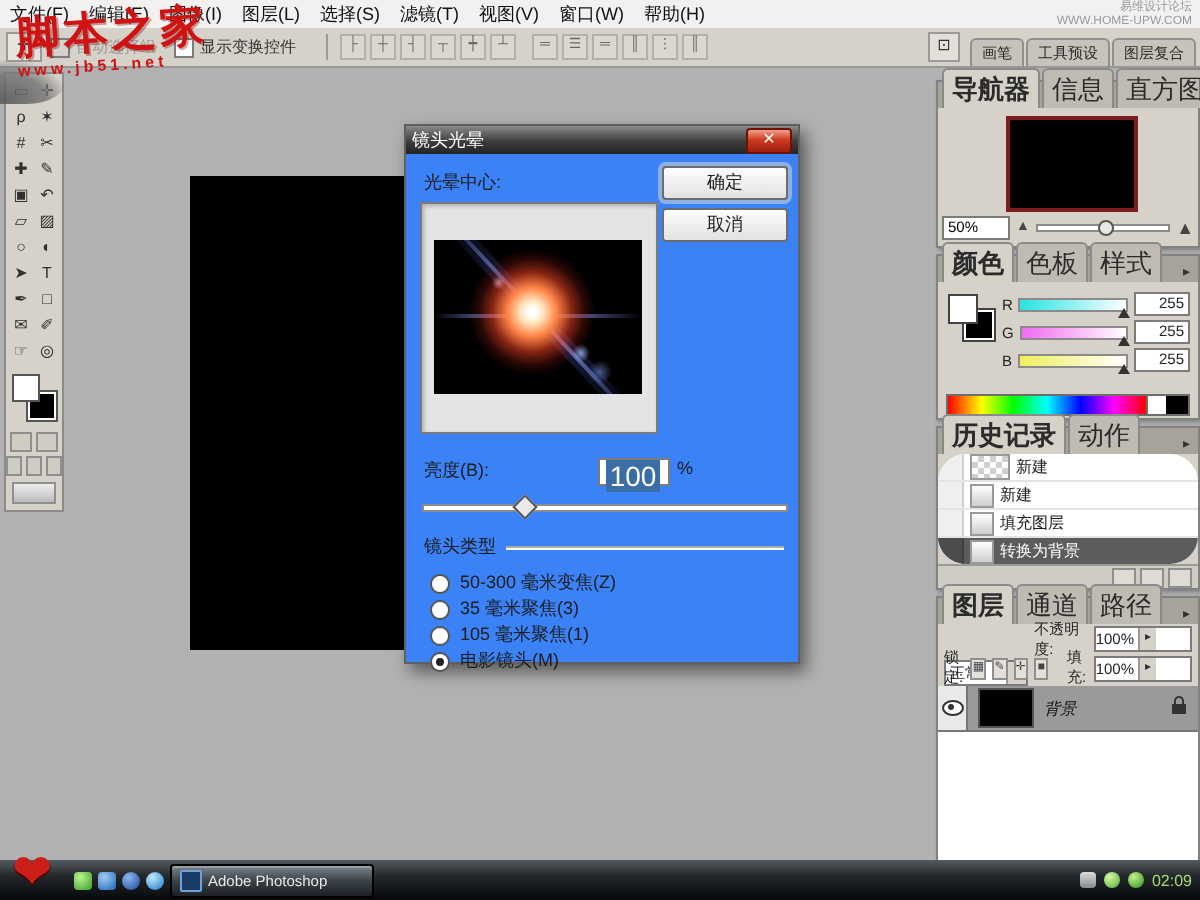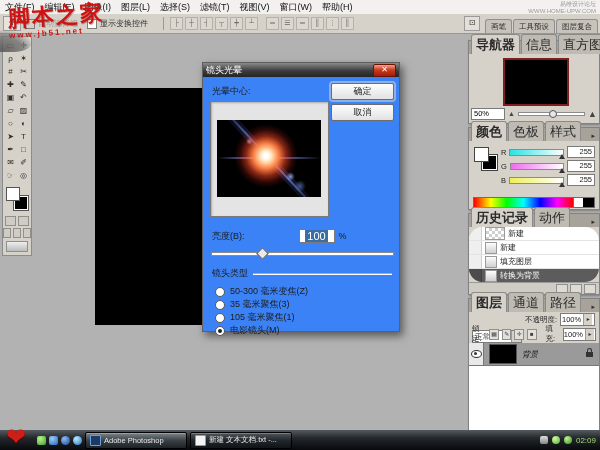--- a/index.html
+++ b/index.html
@@ -58,23 +58,23 @@
   .preview-frame{position:absolute;left:7px;top:24px;width:117px;height:114px;border:1px solid #7b7b7b;background:#e4e4e4;box-shadow:inset 1px 1px 2px rgba(0,0,0,.25);}
   .flare{position:absolute;left:6px;top:18px;width:104px;height:77px;background:#000;overflow:hidden;}
   .flare .streak{position:absolute;left:-20%;top:48%;width:140%;height:2px;background:linear-gradient(90deg,transparent,rgba(140,160,255,.95),transparent);transform:rotate(47deg);}
   .flare .streak2{position:absolute;left:-20%;top:44%;width:140%;height:8px;background:linear-gradient(90deg,transparent,rgba(90,110,230,.35),transparent);transform:rotate(47deg);}
   .flare .hline{position:absolute;left:0;top:48%;width:100%;height:2px;background:linear-gradient(90deg,rgba(70,90,220,0),rgba(140,160,255,.65) 28%,rgba(255,255,255,.9) 46%,rgba(140,160,255,.65) 64%,rgba(70,90,220,0));}
   .flare .core{position:absolute;left:47%;top:47%;width:64px;height:64px;margin:-32px 0 0 -32px;border-radius:50%;background:radial-gradient(circle,#fff 5%,#ffe3b8 13%,#ff8448 27%,rgba(225,62,32,.6) 44%,rgba(150,30,22,.28) 58%,transparent 70%);}
   .flare .dot{position:absolute;border-radius:50%;}
   .flare .d1{left:28%;top:24%;width:7px;height:7px;background:radial-gradient(circle,rgba(190,205,255,.9),transparent 70%);}
   .flare .d2{left:66%;top:68%;width:9px;height:9px;background:radial-gradient(circle,rgba(160,185,255,.8),transparent 70%);}
   .flare .d3{left:74%;top:78%;width:12px;height:12px;background:radial-gradient(circle,rgba(120,150,240,.55),transparent 70%);}
-  .bright-row{position:absolute;left:9px;top:152px;width:180px;display:flex;align-items:center;}
+  .bright-row{position:absolute;left:9px;top:152px;width:180px;display:flex;align-items:flex-start;}
   .bright-input{margin-left:54px;width:34px;height:12px;border:1px solid #7b7b7b;background:#fff;text-align:center;}
-  .bright-input span{background:#3a6ea5;color:#fff;padding:0 2px;font-size:11px;}
+  .bright-input span{background:#3a6ea5;color:#fff;padding:0 2px;font-size:14px;}
   .pct{margin-left:4px;}
   .slider{position:absolute;left:8px;top:172px;width:181px;height:8px;}
   .slider .track{position:absolute;left:0;top:3px;width:100%;height:2px;background:#fff;border:1px solid #8b8b8b;}
   .slider .thumb{position:absolute;left:26%;top:0;width:7px;height:7px;background:#e9e9e9;border:1px solid #555;transform:rotate(45deg);}
   .lens-head{position:absolute;left:9px;top:190px;width:180px;display:flex;align-items:center;gap:5px;}
   .lens-head .rule{flex:1;height:1px;background:#a9a9a9;box-shadow:0 1px 0 #fff;}
   .radio-row{position:absolute;left:12px;display:flex;align-items:center;gap:5px;}
   .radio{width:8px;height:8px;border:1px solid #555;border-radius:50%;background:#fff;position:relative;}
   .radio.sel:after{content:"";position:absolute;left:2px;top:2px;width:4px;height:4px;border-radius:50%;background:#222;}
 
@@ -116,21 +116,21 @@
   .hrow .hicon{width:10px;height:10px;margin:0 3px;border:1px solid #9a9a9a;background:linear-gradient(#fdfdfd,#cfcfcf);}
   .hrow.sel{background:#5c5c5c;color:#fff;border-bottom-color:#5c5c5c;}
   .hrow.sel .src{background:#4c4c4c;border-right-color:#404040;}
   .his-foot{height:11px;background:#cfccc4;border-top:1px solid #9a9a9a;display:flex;justify-content:flex-end;align-items:center;gap:2px;padding-right:3px;}
   .his-foot span{width:10px;height:8px;border:1px solid #8f8f8f;background:#dedbd4;display:inline-block;}
   
   .lay-body{position:relative;height:119px;}
   .lay-ctrl{height:15px;display:flex;align-items:center;gap:3px;padding:0 3px;font-size:7.5px;color:#222;}
   .ddl{width:46px;height:11px;background:#fff;border:1px solid #7b7b7b;font-size:7.5px;line-height:11px;padding-left:2px;display:flex;margin-top:33px;}
   .ddl .arr{margin-left:auto;background:#d6d2ca;border-left:1px solid #9a9a9a;width:9px;text-align:center;font-size:6px;line-height:10px;color:#333;}
-  .val-box{width:32px;height:11px;background:#fff;border:1px solid #7b7b7b;font-size:7.5px;line-height:11px;text-align:right;padding-right:1px;display:flex;justify-content:center;}
+  .val-box{width:32px;height:11px;background:#fff;border:1px solid #7b7b7b;font-size:7.5px;line-height:11px;text-align:right;padding-right:17px;display:flex;justify-content:center;}
   .val-box .arr{background:#d6d2ca;border-left:1px solid #9a9a9a;width:8px;text-align:center;font-size:6px;line-height:10px;color:#333;margin-left:2px;}
   .lock-ic{width:9px;height:9px;border:1px solid #8f8f8f;background:#e3e0da;font-size:6px;line-height:8px;text-align:center;color:#444;}
   .lay-list{position:absolute;left:0;top:31px;right:0;bottom:0;background:#fff;overflow:hidden;}
   .lrow{height:22px;display:flex;align-items:center;background:#9a9a9a;border-bottom:1px solid #777;}
   .lrow .eye-cell{width:14px;align-self:stretch;border-right:1px solid #777;background:#e9e9e9;display:flex;align-items:center;justify-content:center;}
   .eye{width:9px;height:6px;border:1px solid #333;border-radius:50%;position:relative;background:#fff;}
   .eye:after{content:"";position:absolute;left:2.5px;top:1px;width:3px;height:3px;border-radius:50%;background:#333;}
   .lrow .lthumb{width:26px;height:18px;background:#000;border:1px solid #555;margin:0 5px;}
   .lrow .lname{font-size:8px;font-style:italic;color:#111;}
   .mini-lock{margin-left:auto;margin-right:6px;width:7px;height:5px;background:#333;position:relative;}
@@ -456,24 +456,20 @@
   <div class="taskbar">
     <span style="width:30px;"></span>
     <span class="ql g"></span>
     <span class="ql b1"></span>
     <span class="ql b2"></span>
     <span class="ql b3"></span>
     <span class="tb-btn active">
       <span class="tb-ico ico-ps"></span>
       <span>Adobe Photoshop</span>
     </span>
-    <span class="tb-btn">
-      <span class="tb-ico ico-txt"></span>
-      <span>新建 文本文档.txt -...</span>
-    </span>
     <span class="tray">
       <span class="ti grey"></span>
       <span class="ti g1"></span>
       <span class="ti g2"></span>
       <span class="clock">02:09</span>
     </span>
   </div>
   <div class="wm-heart">❤</div>
 
 </div>

